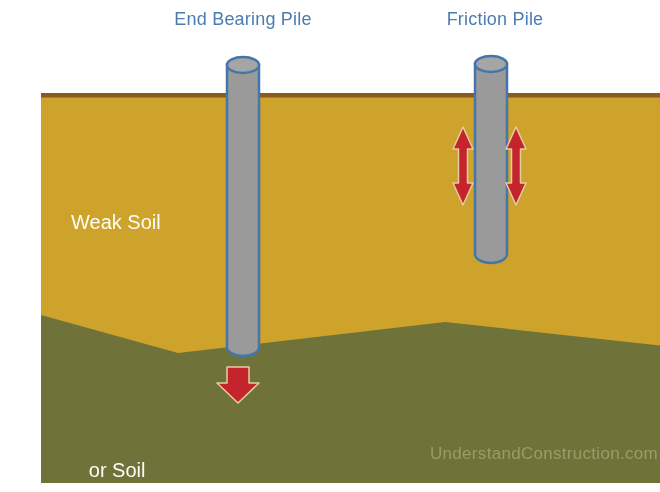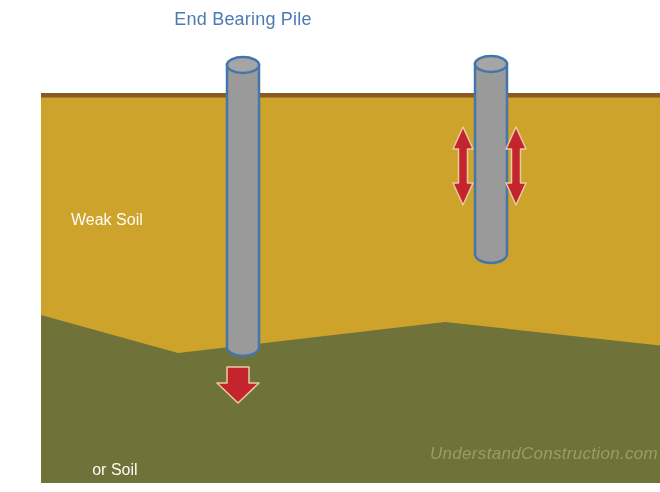--- a/index.html
+++ b/index.html
@@ -4,26 +4,26 @@
 <style>
   html,body{margin:0;padding:0;background:#ffffff;}
   body{width:660px;height:492px;overflow:hidden;font-family:"Liberation Sans",sans-serif;}
   #stage{position:relative;width:660px;height:492px;background:#fff;margin-left:28px;}
   #diagram-svg{position:absolute;left:0;top:0;}
   .label{position:absolute;white-space:nowrap;}
   .pile-title{
     font-size:18px;color:var(--title-blue);letter-spacing:.2px;
     transform:translateX(-50%);top:9px;
   }
-  .soil-label{font-size:16px;color:var(--label-white);}
+  .soil-label{font-size:20px;color:var(--label-white);}
   #weak-soil-label{left:43px;top:211px;}
   #strong-soil-label{left:78px;top:393px;transform:translateX(-50%);
     text-align:center;line-height:22px;white-space:pre;}
   #watermark{
-    right:30px;top:444px;font-size:17px;font-style:italic;
+    right:30px;top:444px;font-size:17px;
     color:var(--watermark);letter-spacing:.3px;text-align:right;
   }
   .gold{fill:var(--gold);}
   .brownline{fill:var(--ground-line);}
   .olive{fill:var(--olive);}
   .pile-body{fill:var(--pile-gray);stroke:var(--pile-stroke);stroke-width:2.5;}
   .pile-cap{fill:var(--pile-cap);stroke:var(--pile-stroke);stroke-width:2.5;}
   .red-arrow{fill:var(--arrow-red);stroke:var(--arrow-outline);stroke-width:1.5;stroke-linejoin:round;}
 </style>
 </head>
@@ -50,20 +50,21 @@
       <path class="pile-body" d="M447,64 V254 a16,9 0 0 0 32,0 V64 Z"></path>
       <ellipse class="pile-cap" cx="463" cy="64" rx="16" ry="8"></ellipse>
     </g>
 
     <path class="red-arrow" d="M435,127 L445,149 H439.5 V183 H445 L435,205 L425,183 H430.5 V149 H425 Z"></path>
     <path class="red-arrow" d="M488,127 L498,149 H492.5 V183 H498 L488,205 L478,183 H483.5 V149 H478 Z"></path>
   </svg>
 
   <div class="label pile-title" style="left:215px;">End Bearing Pile</div>
 
+  <div class="label pile-title" style="left:467px;">Friction Pile</div>
 
   <div class="label soil-label" id="weak-soil-label">Weak Soil</div>
 
   <div class="label soil-label" id="strong-soil-label">
     <br>
     <span>or Soil</span>
   </div>
 
   <div class="label" id="watermark">UnderstandConstruction.com</div>
 </div>

